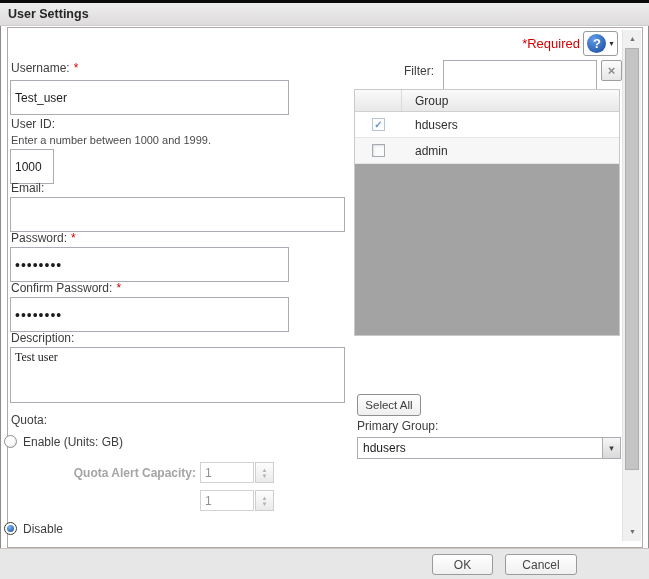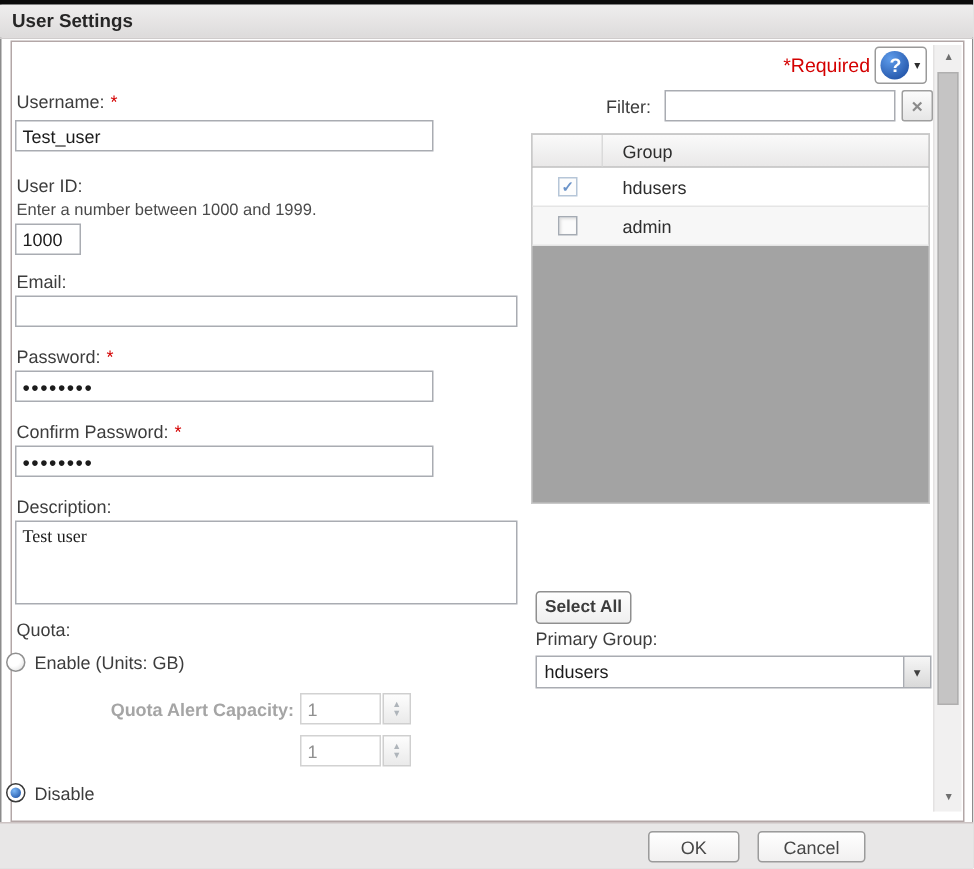--- a/index.html
+++ b/index.html
@@ -22,21 +22,21 @@
   #footer { position:absolute; left:0; top:548px; width:649px; height:31px; box-sizing:border-box;
     background:#e8e7e7; border-top:1px solid #ccc3c3; }
   .foot-btn { position:absolute; top:554px; height:21px; box-sizing:border-box;
     border:1px solid #9b9b9b; border-radius:3px; background:linear-gradient(#ffffff,#f1f0f0);
     color:#474747; font-size:12px; text-align:center; line-height:18px; font-family:inherit; padding:0; }
   #ok-btn { left:432px; width:61px; }
   #cancel-btn { left:505px; width:72px;text-align:center; }
   
   .lbl { position:absolute; white-space:nowrap; color:#3d3d3d; font-size:12px; }
   .req { color:#d40000; margin-left:4px; }
-  .tin { position:absolute; box-sizing:border-box; height:21px; border:1px solid #a9acb2;
+  .tin { position:absolute; box-sizing:border-box; height:35px; border:1px solid #a9acb2;
     background:#fff; color:#1c1c1c; font-size:12px; padding:0 4px; font-family:inherit; }
   .pwd { font-size:14px; letter-spacing:1px; }
   
   #username-label { left:11px; top:61px; }
   #username-input { left:10px; top:80px; width:279px; }
   #userid-label { left:11px; top:117px; }
   #userid-hint { left:11px; top:134px; font-size:11px; color:#4a4a4a; }
   #userid-input { left:10px; top:149px; width:44px; }
   #email-label { left:11px; top:181px; }
   #email-input { left:10px; top:197px; width:335px; }
@@ -93,21 +93,21 @@
   .grow { display:flex; height:26px; box-sizing:border-box; border-bottom:1px solid #e5e5e5; background:#fff; }
   .grow.alt { background:#f7f7f7; }
   .grow .col-check { border-right:none; }
   .cb { width:13px; height:13px; box-sizing:border-box; border:1px solid #a5abb3; background:#fbfbfb;
     box-shadow:inset 1px 1px 2px rgba(0,0,0,.12); display:flex; align-items:center; justify-content:center;
     font-size:10px; font-weight:bold; color:#6b93c9; }
   .cb.on { border-color:#b6c6d8; box-shadow:none; background:#fdfdfd; }
   .lite-btn { position:absolute; top:394px; height:22px; box-sizing:border-box; border:1px solid #8f8f8f;
     border-radius:3px; background:linear-gradient(#fefefe,#efefef); font-size:11.5px; color:#3c3c3c;
     text-align:center; font-family:inherit; padding:0 4px; }
-  #select-all-btn { left:357px; width:64px;font-weight:bold; }
+  #select-all-btn { left:357px; width:64px; }
   #deselect-all-btn { left:427px; width:70px; }
   #pg-label { left:357px; top:419px; }
   #pg-select { position:absolute; left:357px; top:437px; width:264px; height:22px; box-sizing:border-box;
     border:1px solid #a9acb2; background:#fff; display:flex; align-items:center; }
   #pg-value { flex:1; padding-left:5px; color:#1c1c1c; }
   #pg-arrow { width:18px; height:20px; box-sizing:border-box; border-left:1px solid #a9acb2;
     background:linear-gradient(#f6f6f6,#d9d9d9); display:flex; align-items:center; justify-content:center;
     font-size:9px; color:#3f3f3f; }
   
   #sb-track { position:absolute; left:622px; top:30px; width:19px; height:511px;

